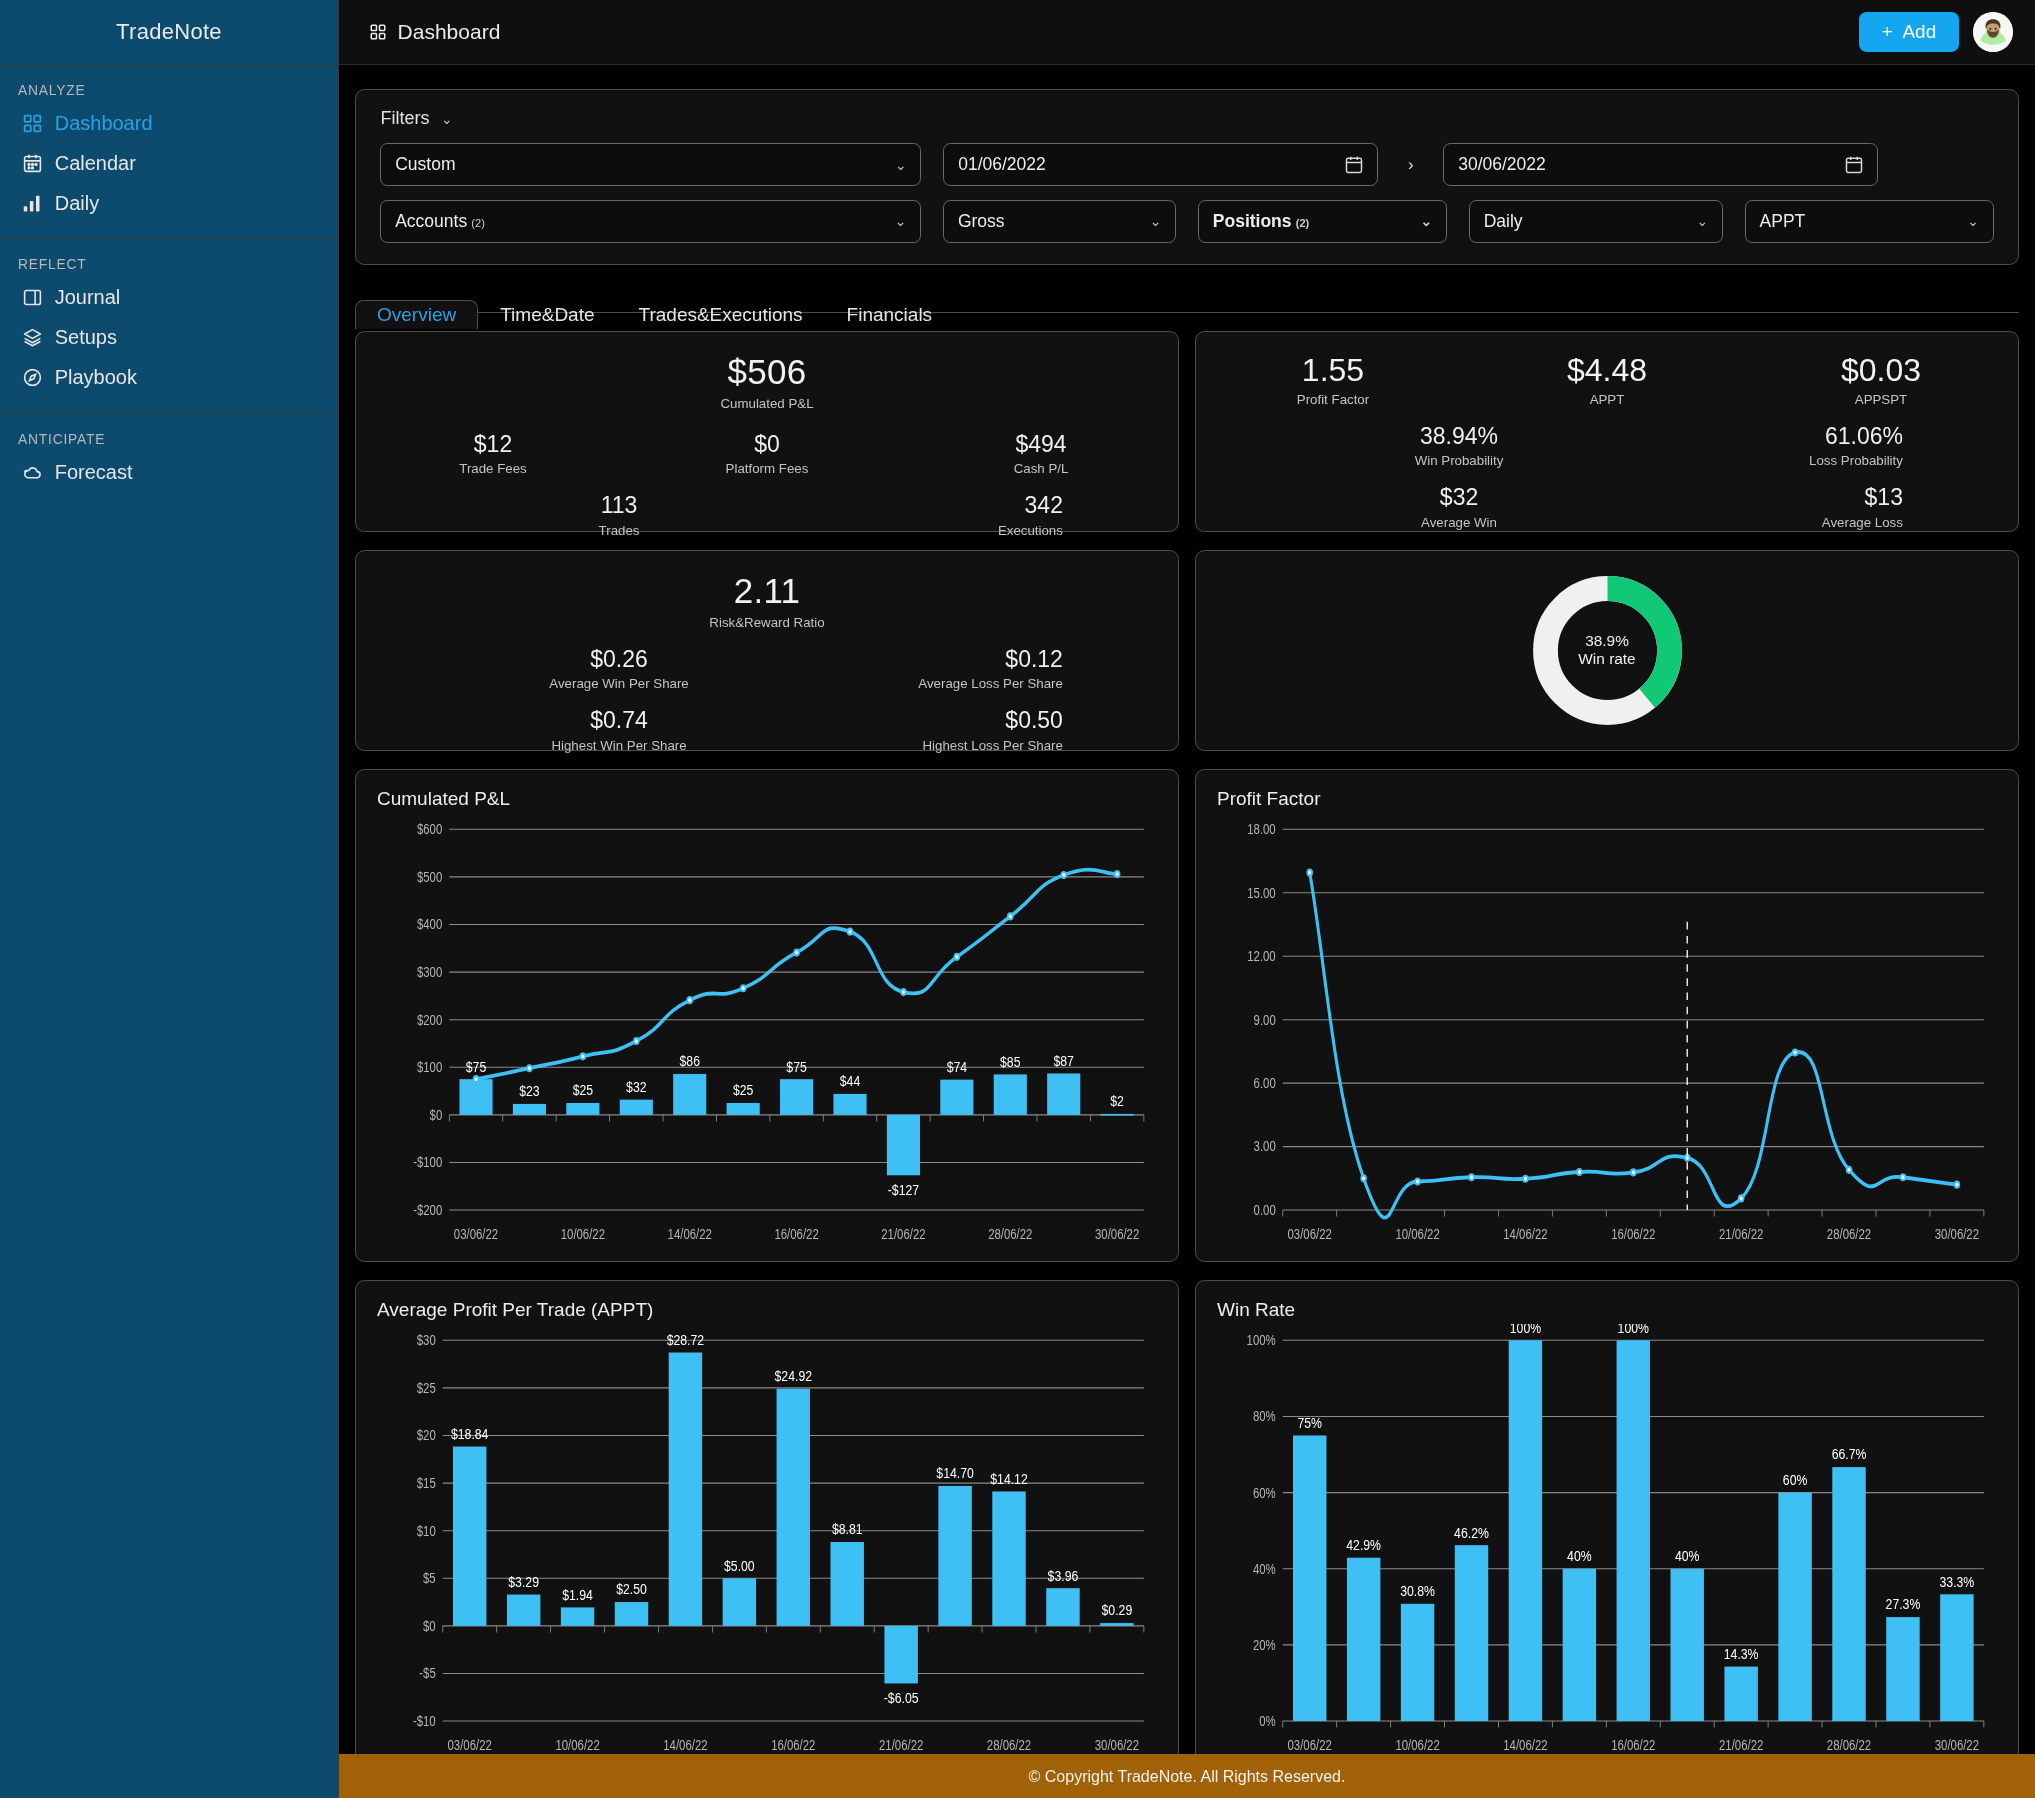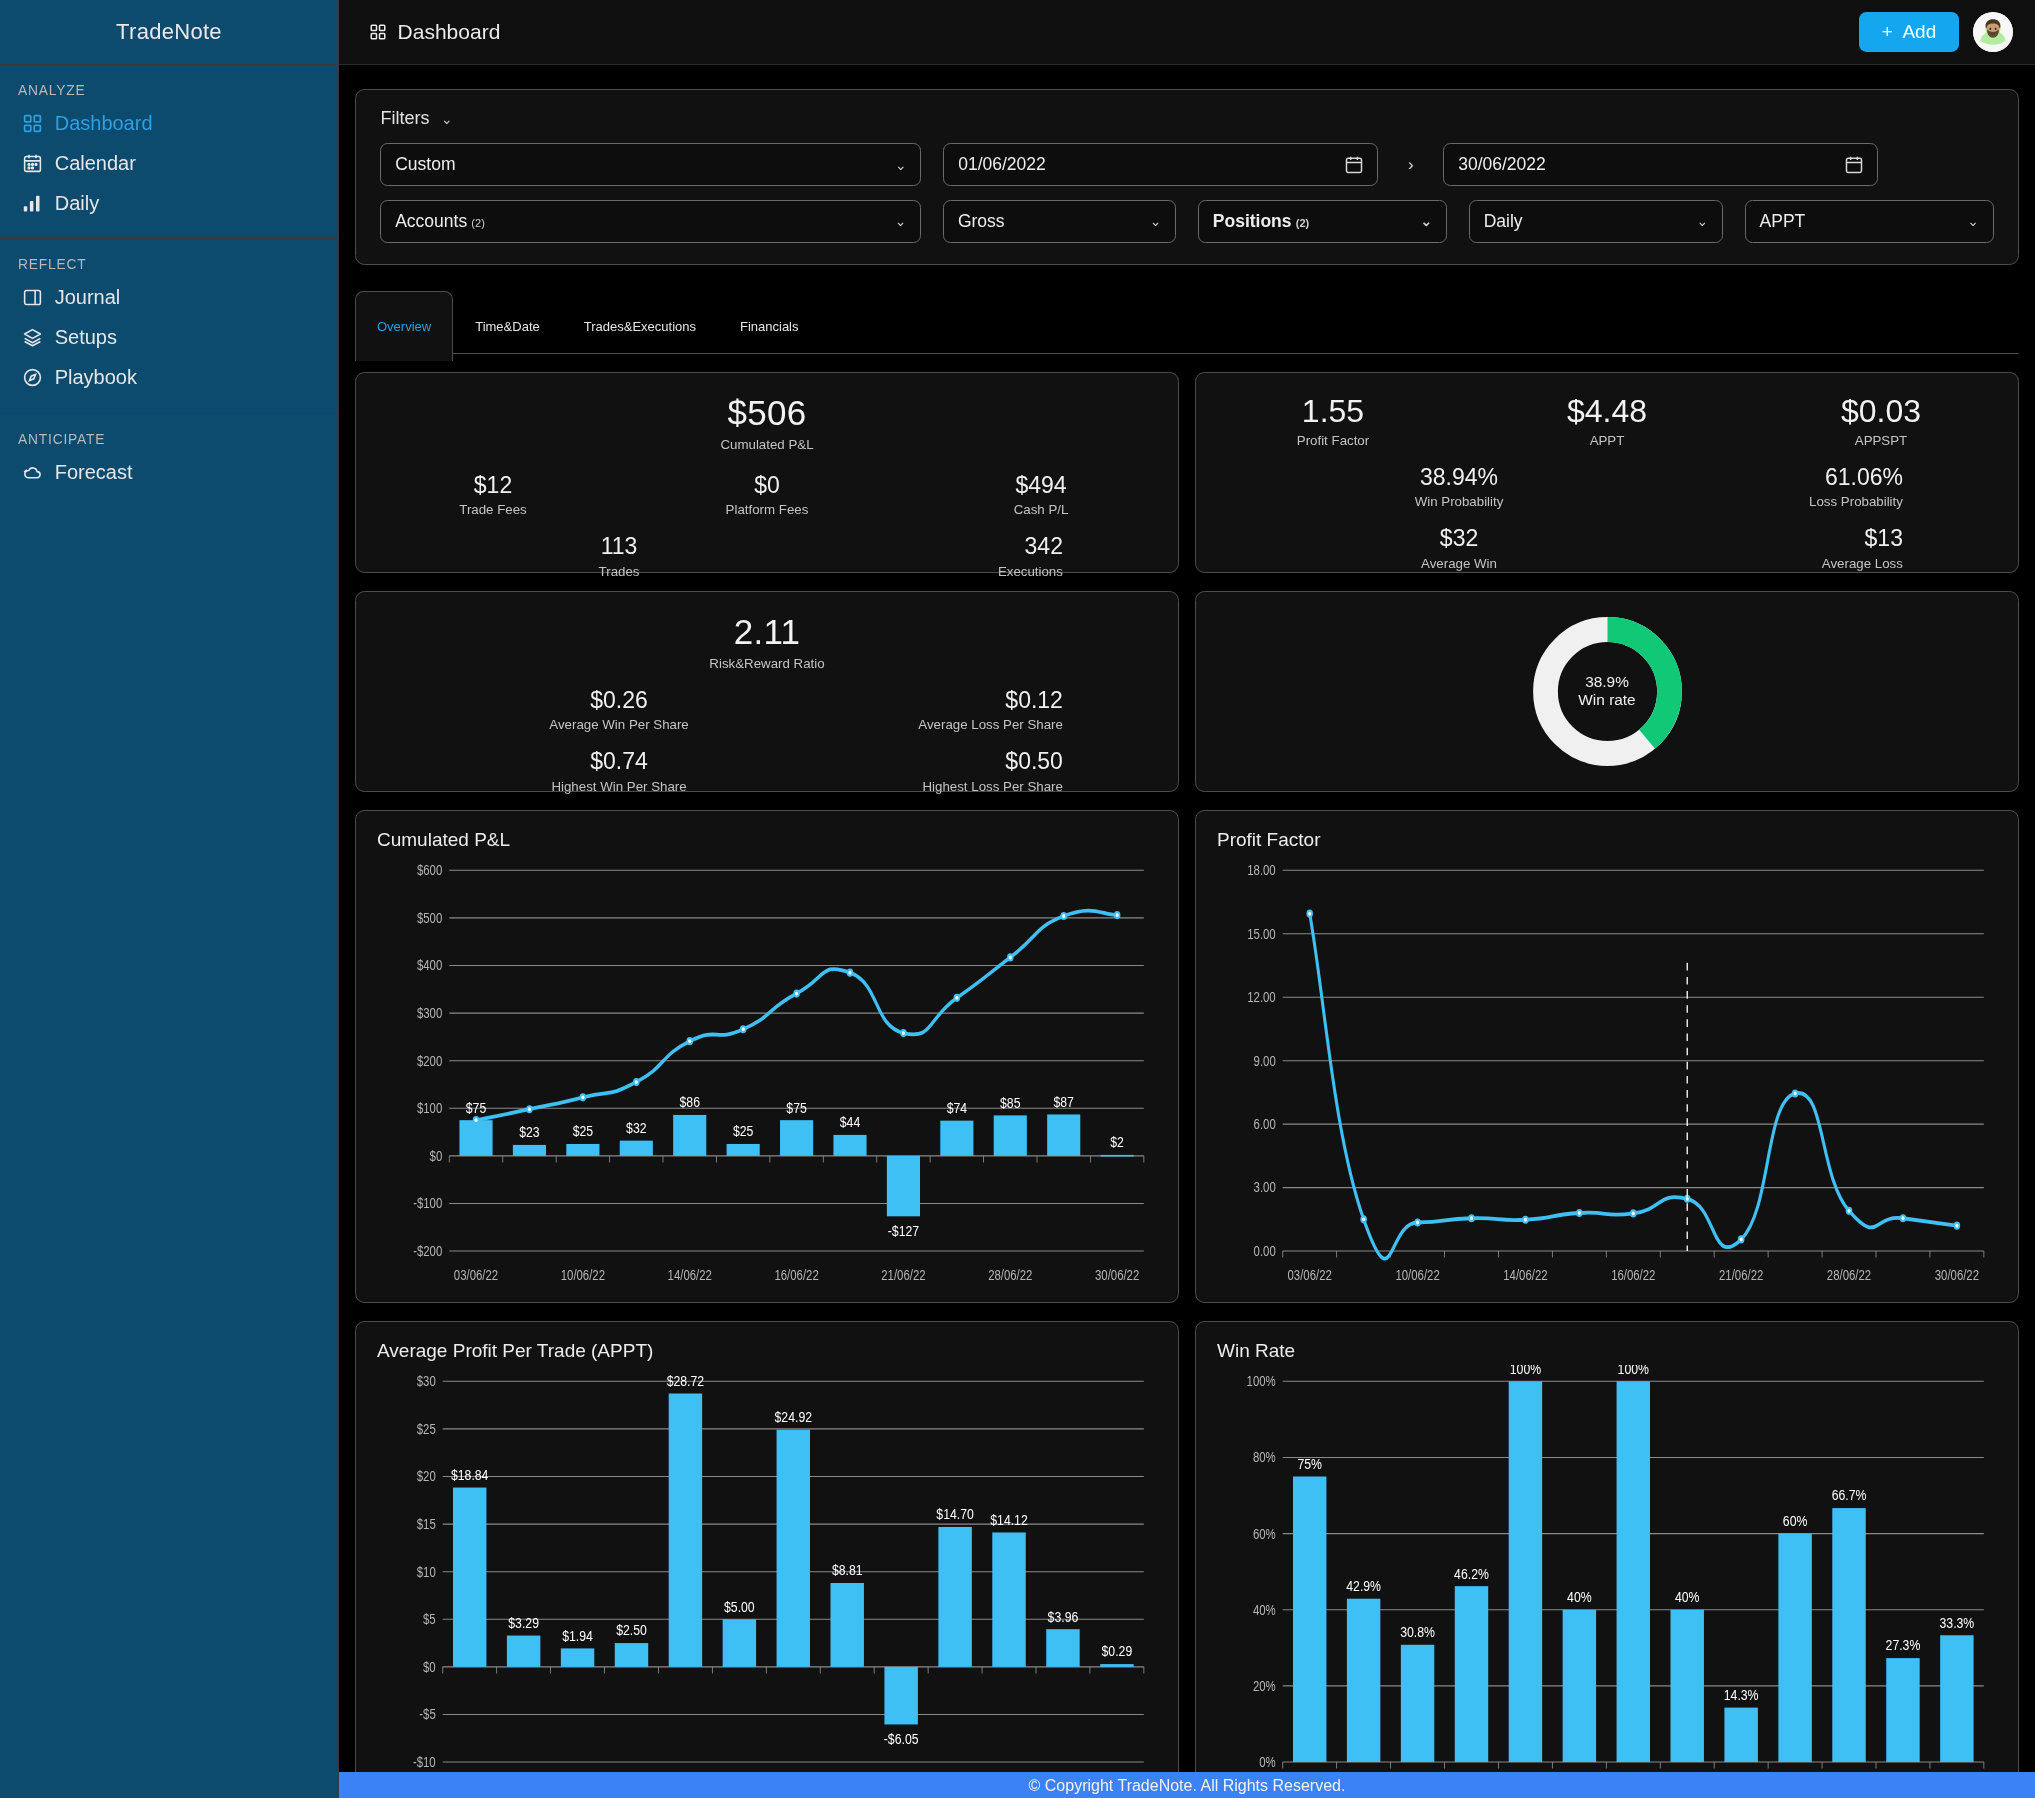--- a/index.html
+++ b/index.html
@@ -57,22 +57,22 @@
   .arrowsep { color:#dcdcdc; font-size:17px; width:21px; text-align:center; }
   .w-acc  { width:541px; }
   .w-gross{ width:233px; }
   .w-pos  { width:249px;font-weight:bold; }
   .w-daily{ width:254px; }
   .w-appt { width:249px; }
   .calico { width:20px; height:20px; flex:0 0 20px; }
 
   
   .tabs { display:flex; align-items:flex-end; border-bottom:1.1px solid #4d4d4d; margin-bottom:18px; }
-  .tab { padding:27px 21px; font-size:13px; color:#e6e6e6; cursor:pointer;
-         border:1.1px solid transparent; border-bottom:none; border-radius:8.5px 8.5px 0 0; position:relative; top:8px; }
+  .tab { padding:3px 21px; font-size:19px; color:#e6e6e6; cursor:pointer;
+         border:1.1px solid transparent; border-bottom:none; border-radius:8.5px 8.5px 0 0; position:relative; top:17px; }
   .tab.active { color:#2e9fe0; background:#111; border-color:#4d4d4d; }
 
   
   .grid2 { display:flex; gap:16px; margin-bottom:18px; }
   .grid2 > .panel { flex:1; }
 
   .statcard { padding:20px 0 21px 0; }
   .big { text-align:center; }
   .big .v { font-size:35px; color:#f2f2f2; font-weight:400; letter-spacing:0.3px; }
   .big .l { font-size:13.3px; color:#c4c4c4; margin-top:4.2px; }
@@ -101,21 +101,21 @@
   .chartcard { padding:18px 21px 12.7px 21px; height:493px; display:flex; flex-direction:column; }
   .chart-title { font-size:19px; color:#ededed; margin-bottom:3.2px; }
   .chart-area { flex:1; position:relative; }
   .chart-area svg { width:100%; height:100%; display:block; }
   .ax-txt { fill:#b6b6b6; font-size:26px; font-family:"Liberation Sans", sans-serif; }
   .lbl-txt { fill:#ffffff; font-size:28px; font-family:"Liberation Sans", sans-serif; }
   .gl { stroke:#8a8a8a; stroke-width:2; }
   .tick { stroke:#8a8a8a; stroke-width:2; }
 
   
-  .footer { height:27px; background:#3b82f6; display:flex; align-items:center; justify-content:center;
+  .footer { height:45px; background:#a16207; display:flex; align-items:center; justify-content:center;
             font-size:16px; color:#f2f2f2; }
 </style>
 </head>
 <body>
 
 <div class="app">
   <div class="body-row">
 
     <aside class="sidebar">
       <div class="brand">TradeNote</div>

